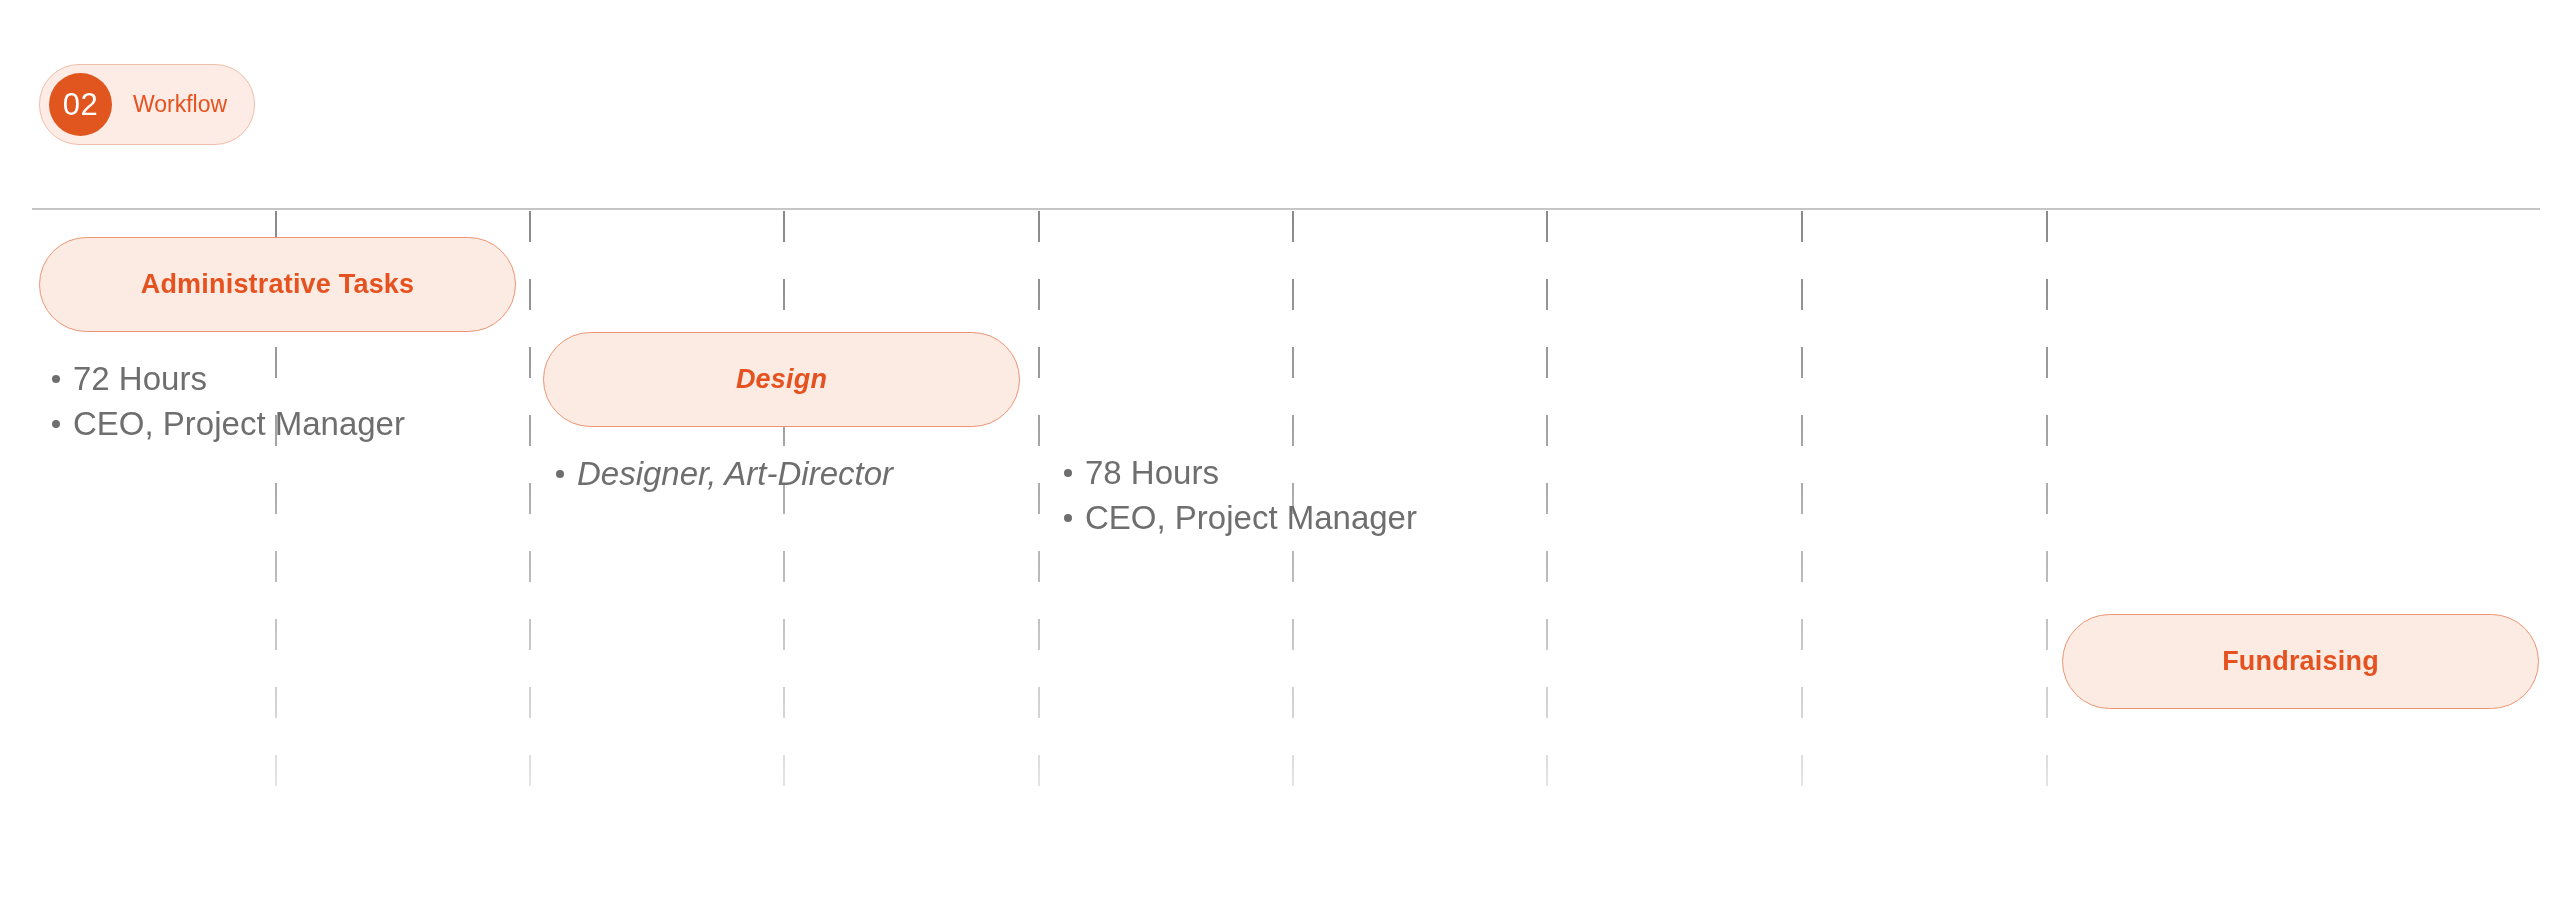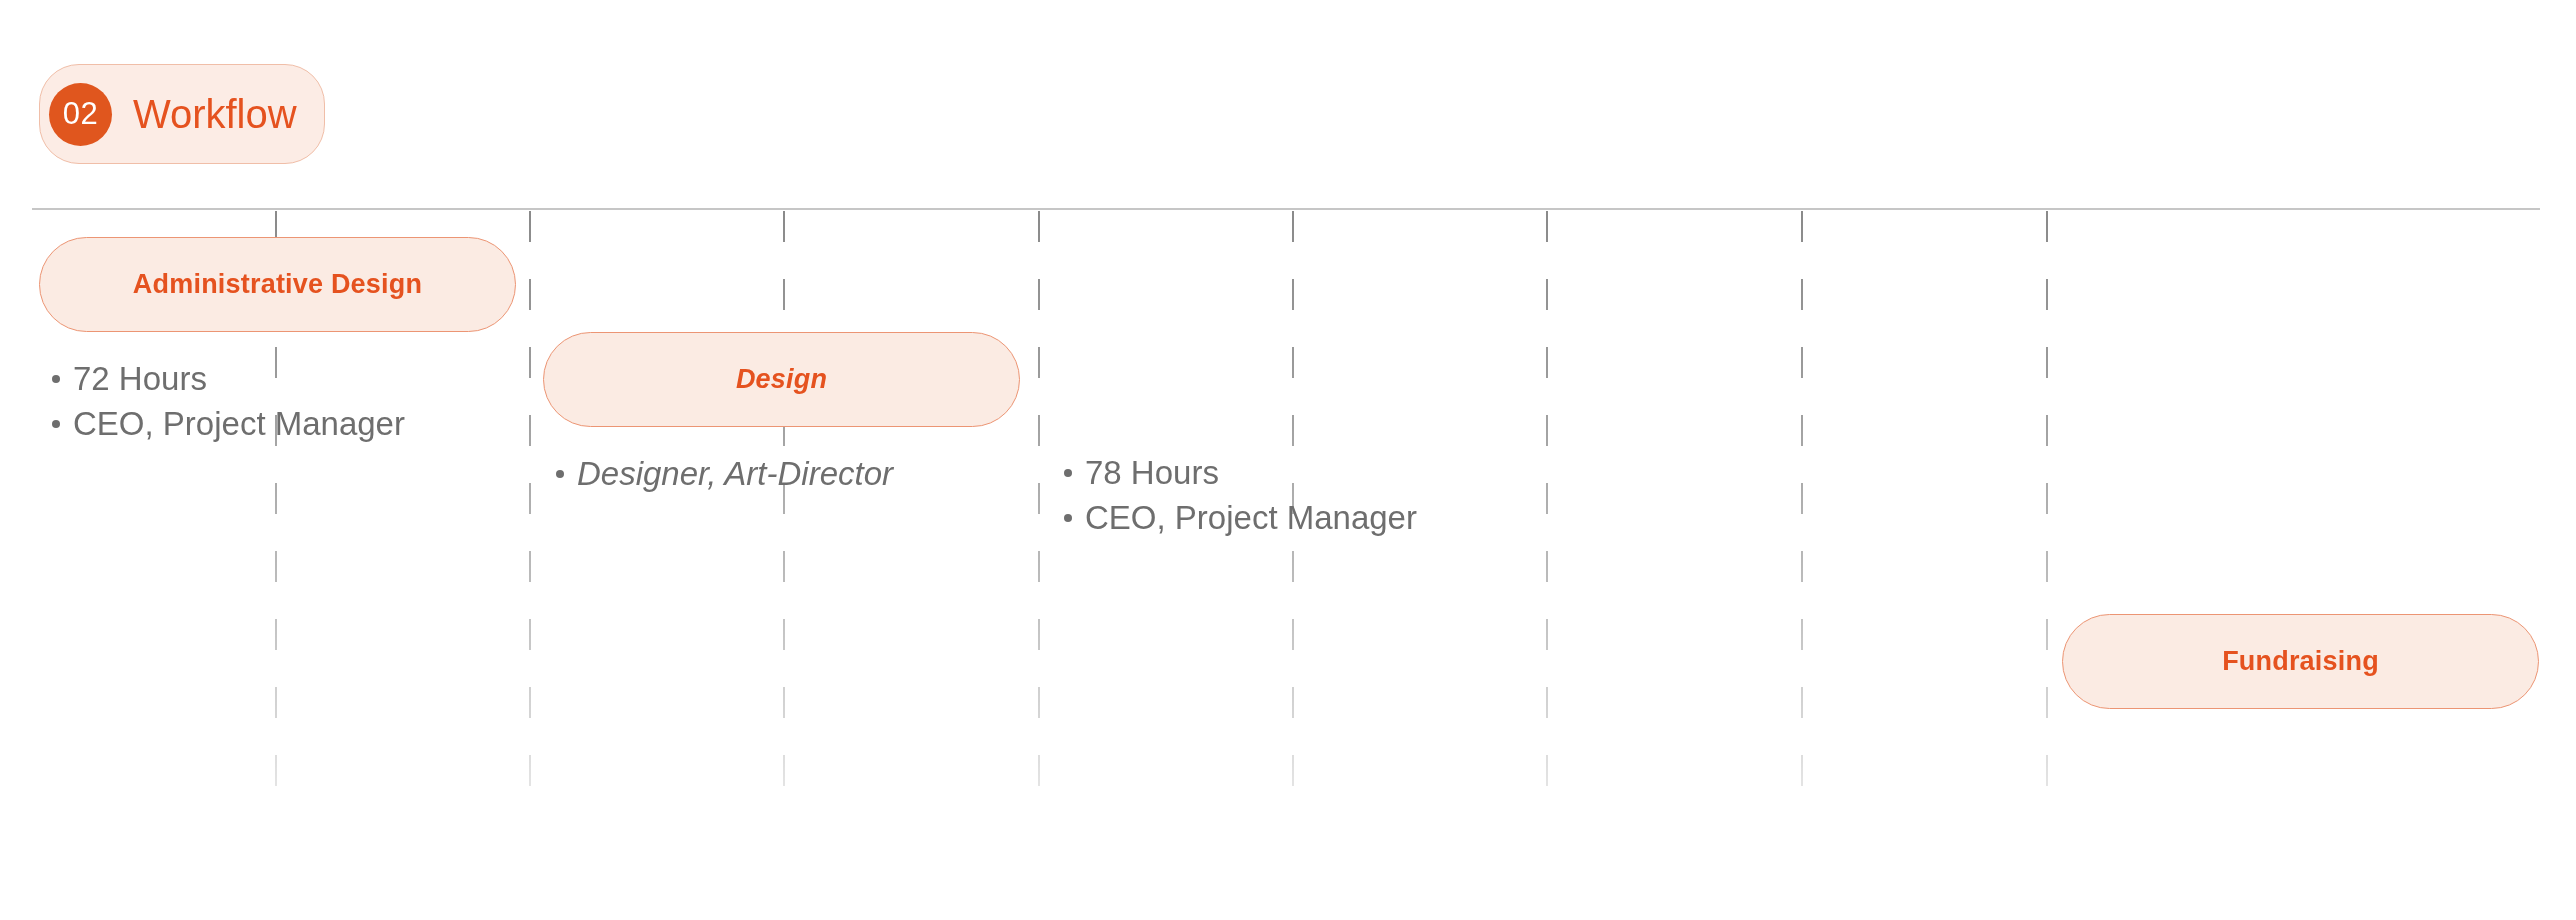--- a/index.html
+++ b/index.html
@@ -18,21 +18,21 @@
     height: 920px;
     background: #ffffff;
     overflow: hidden;
   }
 
   
   .section-badge {
     position: absolute;
     left: 39px;
     top: 64px;
-    height: 100px;
+    height: 81px;
     display: flex;
     align-items: center;
     background: #FCECE5;
     border: 1.6px solid #F0BEA8;
     border-radius: 40px;
     padding: 0 27px 0 8.9px;
     box-sizing: border-box;
   }
   .section-badge-circle {
     width: 63px;
@@ -44,21 +44,21 @@
     font-weight: 400;
     display: flex;
     align-items: center;
     justify-content: center;
     letter-spacing: 0.4px;
     flex: 0 0 auto;
   }
   .section-badge-label {
     margin-left: 21px;
     color: #E5521F;
-    font-size: 40px;
+    font-size: 23px;
     font-weight: 400;
     white-space: nowrap;
   }
 
   
   .grid-layer {
     position: absolute;
     left: 0;
     top: 0;
     width: 2576px;
@@ -160,21 +160,21 @@
     <div class="grid-line" style="left:783px"></div>
     <div class="grid-line" style="left:1038px"></div>
     <div class="grid-line" style="left:1292px"></div>
     <div class="grid-line" style="left:1546px"></div>
     <div class="grid-line" style="left:1801px"></div>
     <div class="grid-line" style="left:2046px"></div>
   </div>
 
   <div class="task" style="left:39px; top:237px; width:477px;">
     <div class="task-pill">
-      <span class="task-pill-label">Administrative Design</span>
+      <span class="task-pill-label">Administrative Tasks</span>
     </div>
     <ul class="task-details">
       <li>72 Hours</li>
       <li>CEO, Project Manager</li>
     </ul>
   </div>
 
   <div class="task" style="left:543px; top:332px; width:477px;font-style:italic;">
     <div class="task-pill">
       <span class="task-pill-label">Design</span>

